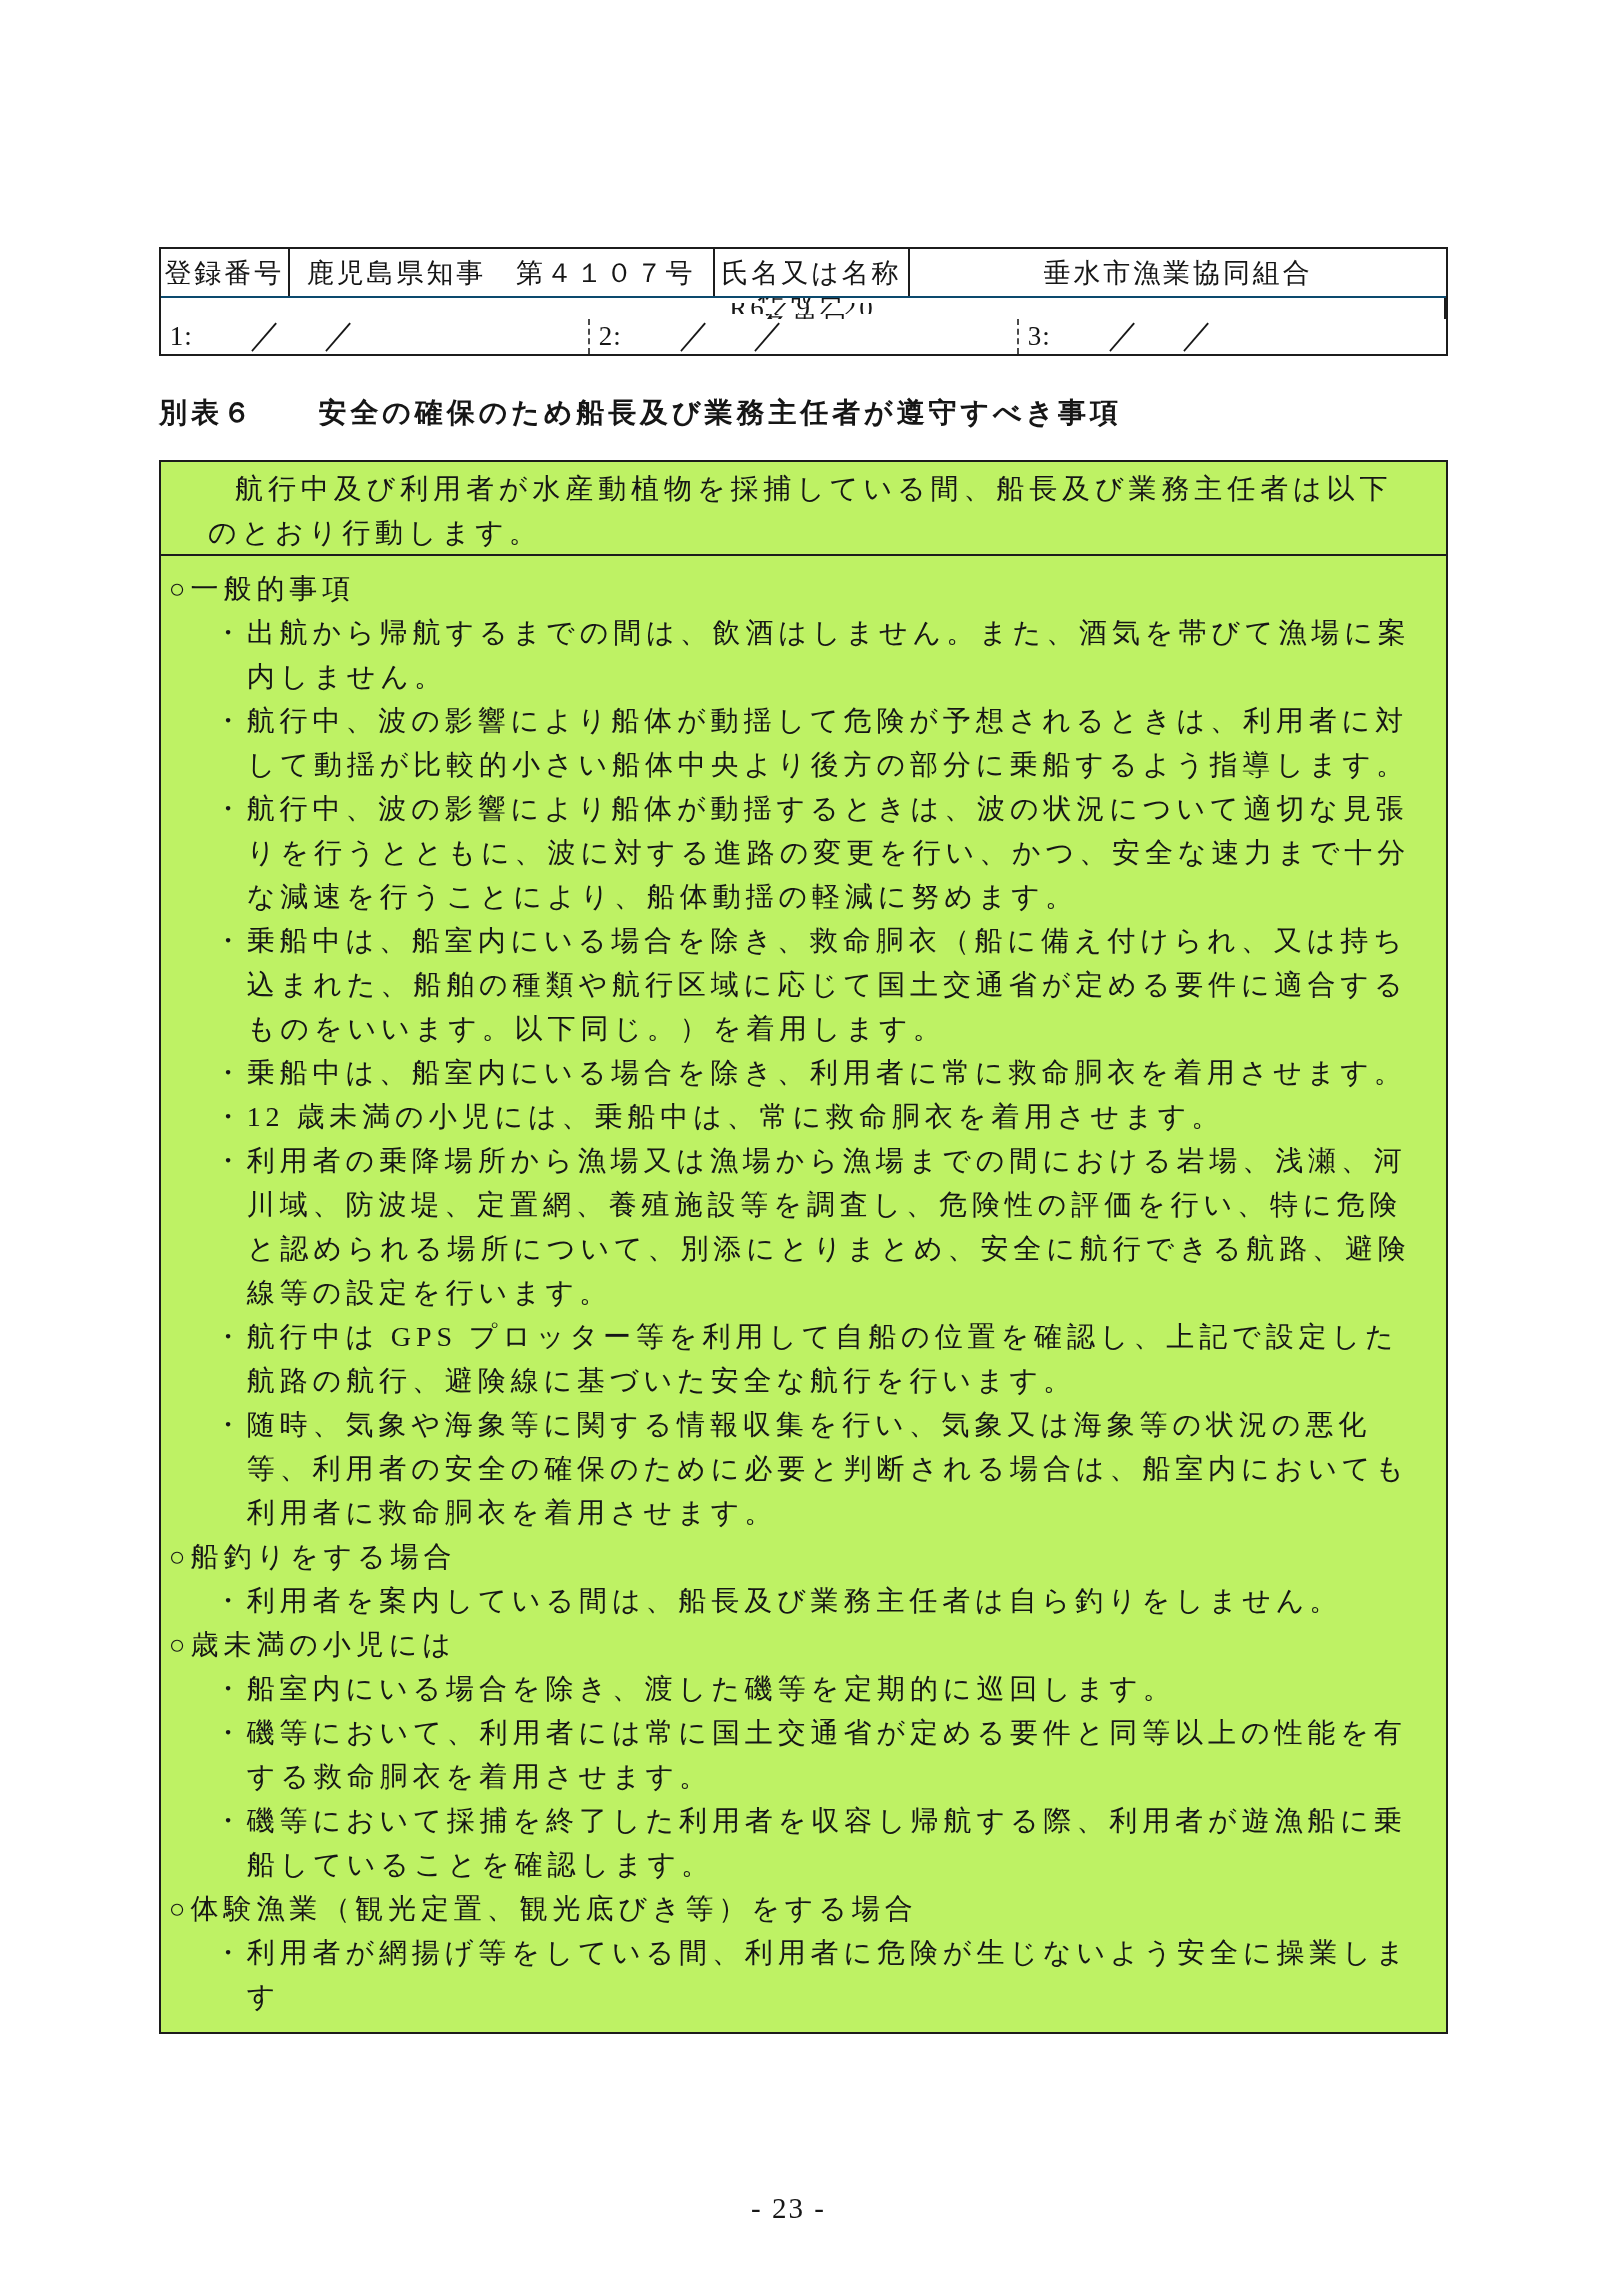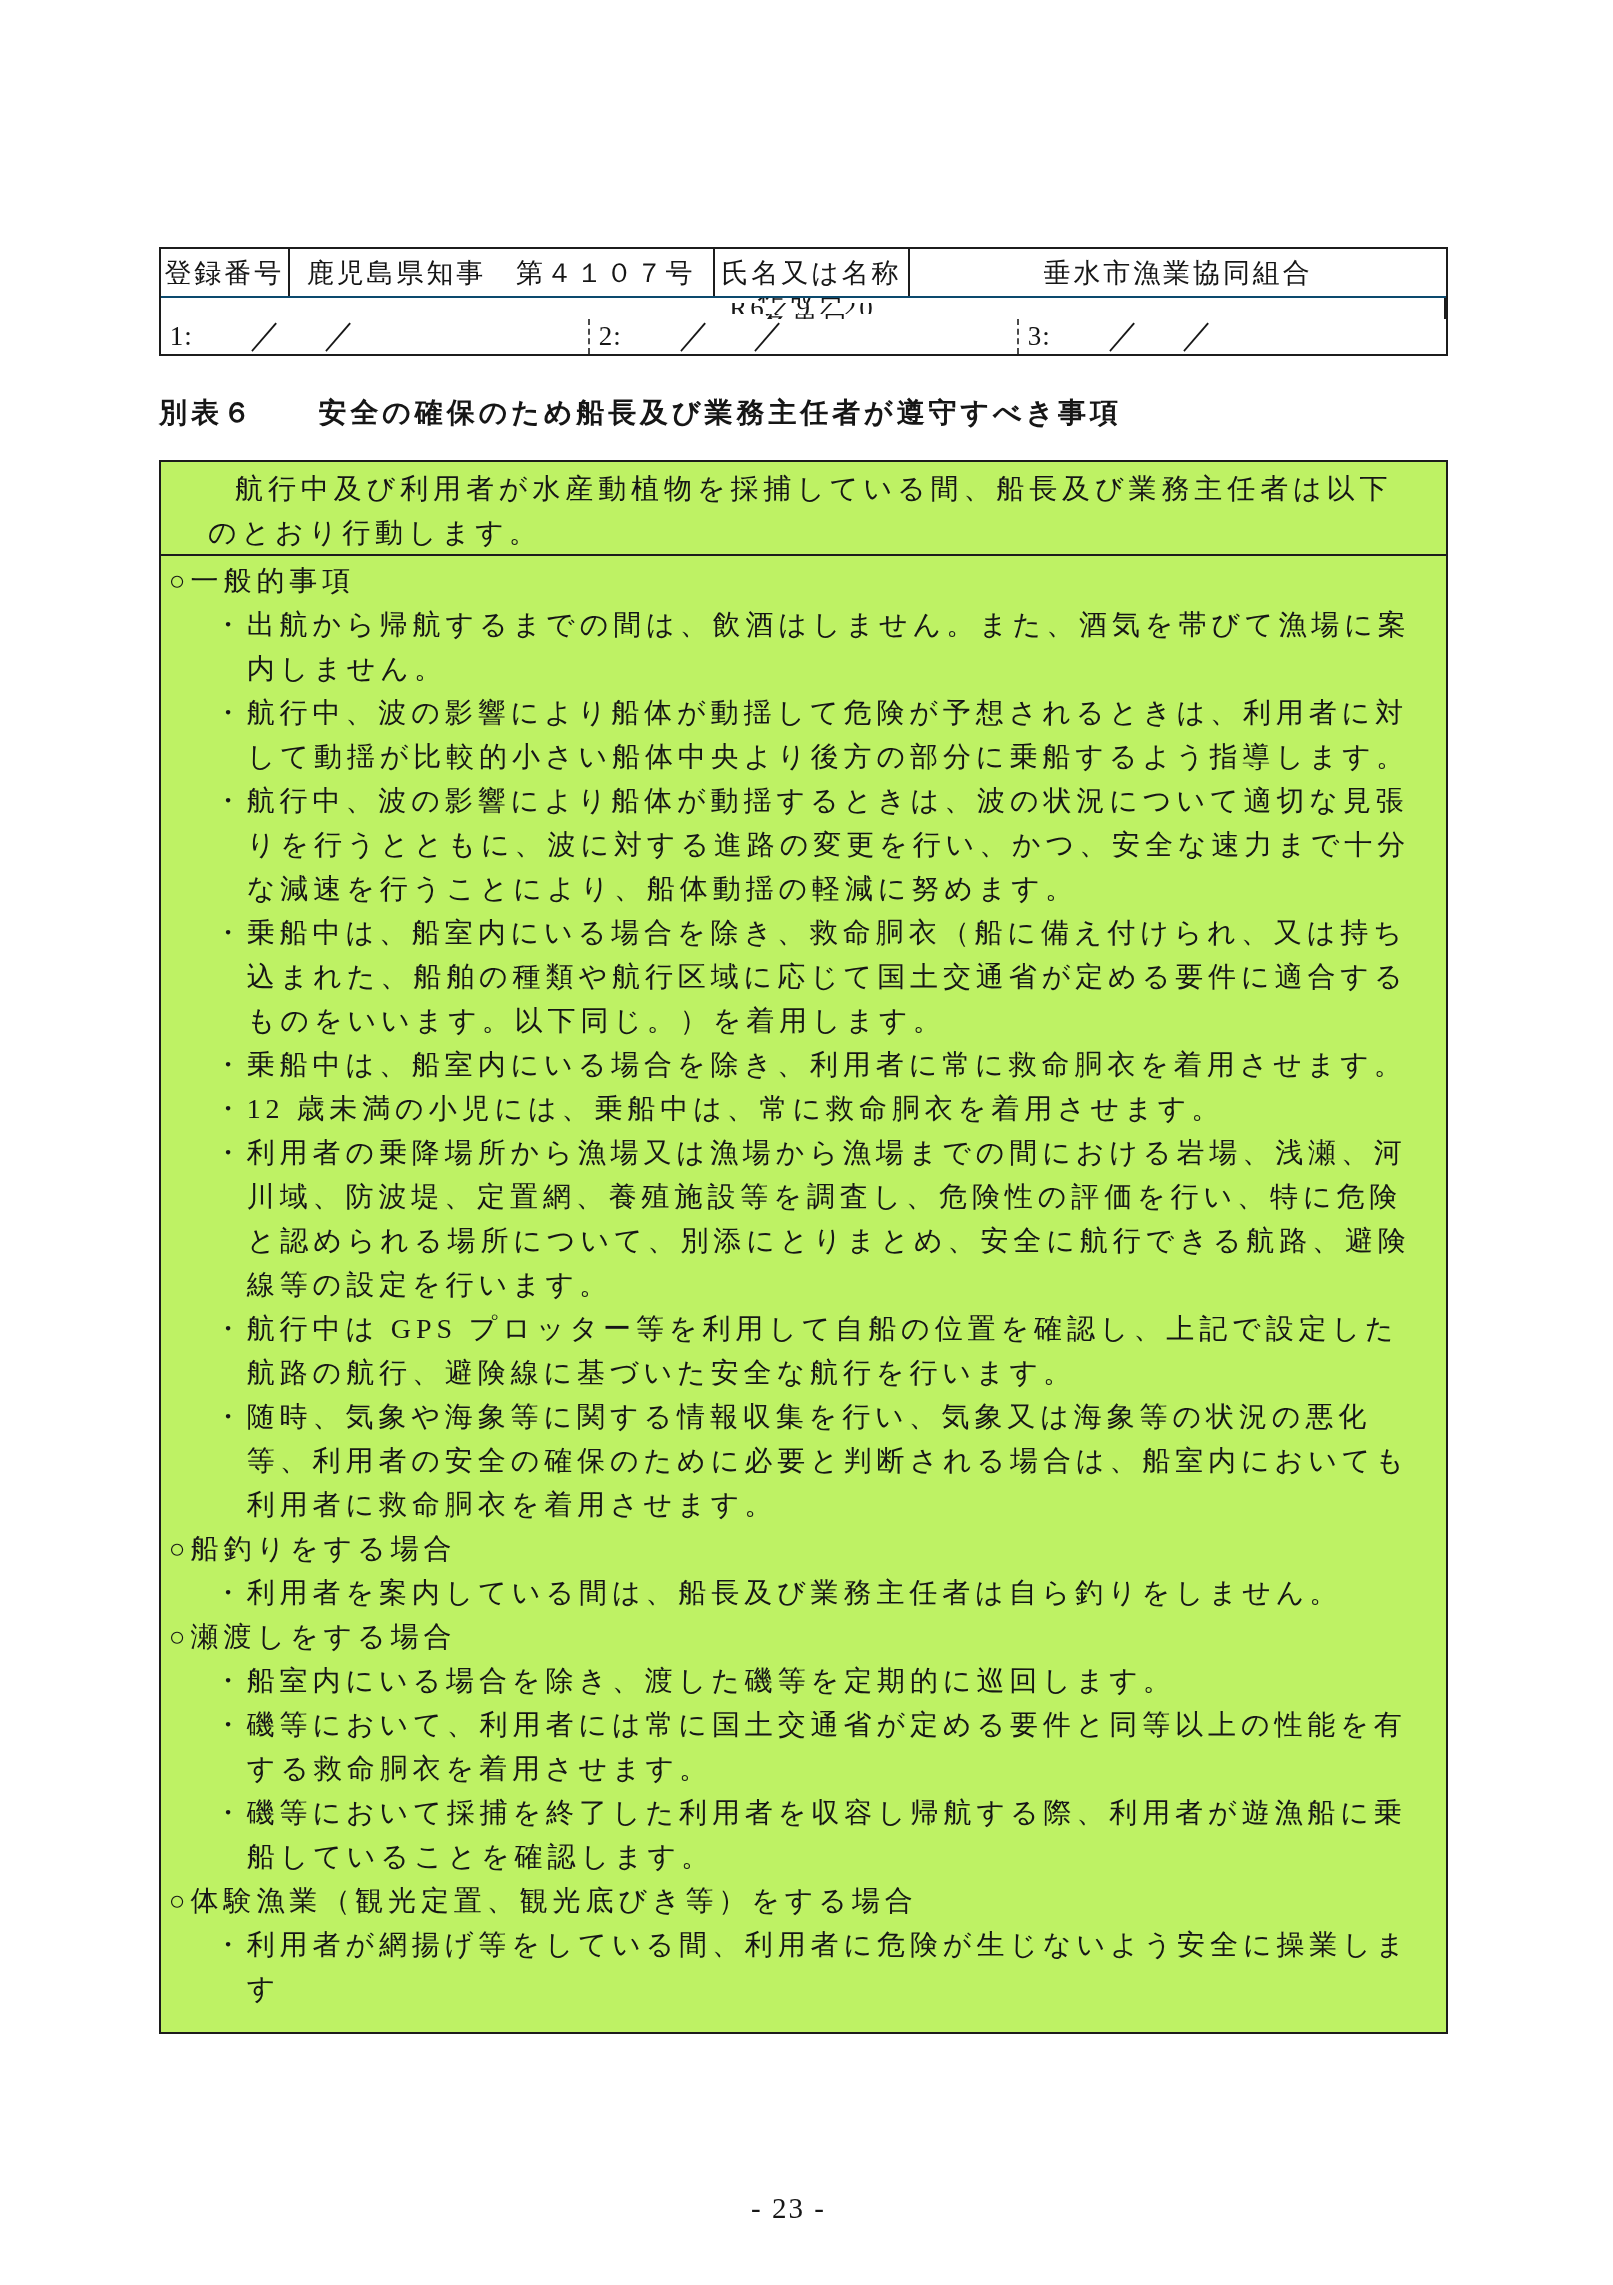--- a/index.html
+++ b/index.html
@@ -98,20 +98,21 @@
     letter-spacing: 4.9px;
     line-height: 44px;
     border-bottom: 2.9px solid #1c1c1c;
     overflow: hidden;
   }
   .rules {
     padding: 2.9px 19.5px 0 7.8px;
     font-size: 28px;
     letter-spacing: 4.9px;
     line-height: 44px;
+    margin-top: 8px;
   }
   .item { white-space: pre-wrap; }
   .item.heading { padding-left: 0; text-indent: 0; }
   .item.bullet  { padding-left: 78px; text-indent: -33px; }
 
   
   .page-number {
     position: absolute;
     top: 2192px;
     left: 144px;
@@ -167,21 +168,21 @@
     <div class="item bullet">・航行中、波の影響により船体が動揺して危険が予想されるときは、利用者に対して動揺が比較的小さい船体中央より後方の部分に乗船するよう指導します。</div>
     <div class="item bullet">・航行中、波の影響により船体が動揺するときは、波の状況について適切な見張りを行うとともに、波に対する進路の変更を行い、かつ、安全な速力まで十分な減速を行うことにより、船体動揺の軽減に努めます。</div>
     <div class="item bullet">・乗船中は、船室内にいる場合を除き、救命胴衣（船に備え付けられ、又は持ち込まれた、船舶の種類や航行区域に応じて国土交通省が定める要件に適合するものをいいます。以下同じ。）を着用します。</div>
     <div class="item bullet">・乗船中は、船室内にいる場合を除き、利用者に常に救命胴衣を着用させます。</div>
     <div class="item bullet">・12 歳未満の小児には、乗船中は、常に救命胴衣を着用させます。</div>
     <div class="item bullet">・利用者の乗降場所から漁場又は漁場から漁場までの間における岩場、浅瀬、河川域、防波堤、定置網、養殖施設等を調査し、危険性の評価を行い、特に危険と認められる場所について、別添にとりまとめ、安全に航行できる航路、避険線等の設定を行います。</div>
     <div class="item bullet">・航行中は GPS プロッター等を利用して自船の位置を確認し、上記で設定した航路の航行、避険線に基づいた安全な航行を行います。</div>
     <div class="item bullet">・随時、気象や海象等に関する情報収集を行い、気象又は海象等の状況の悪化等、利用者の安全の確保のために必要と判断される場合は、船室内においても利用者に救命胴衣を着用させます。</div>
     <div class="item heading">○船釣りをする場合</div>
     <div class="item bullet">・利用者を案内している間は、船長及び業務主任者は自ら釣りをしません。</div>
-    <div class="item heading">○瀬渡しをする場合</div>
+    <div class="item heading">○歳未満の小児には</div>
     <div class="item bullet">・船室内にいる場合を除き、渡した磯等を定期的に巡回します。</div>
     <div class="item bullet">・磯等において、利用者には常に国土交通省が定める要件と同等以上の性能を有する救命胴衣を着用させます。</div>
     <div class="item bullet">・磯等において採捕を終了した利用者を収容し帰航する際、利用者が遊漁船に乗船していることを確認します。</div>
     <div class="item heading">○体験漁業（観光定置、観光底びき等）をする場合</div>
     <div class="item bullet">・利用者が網揚げ等をしている間、利用者に危険が生じないよう安全に操業します</div>
   </div>
 </div>
 
 <div class="page-number">- 23 -</div>
 

